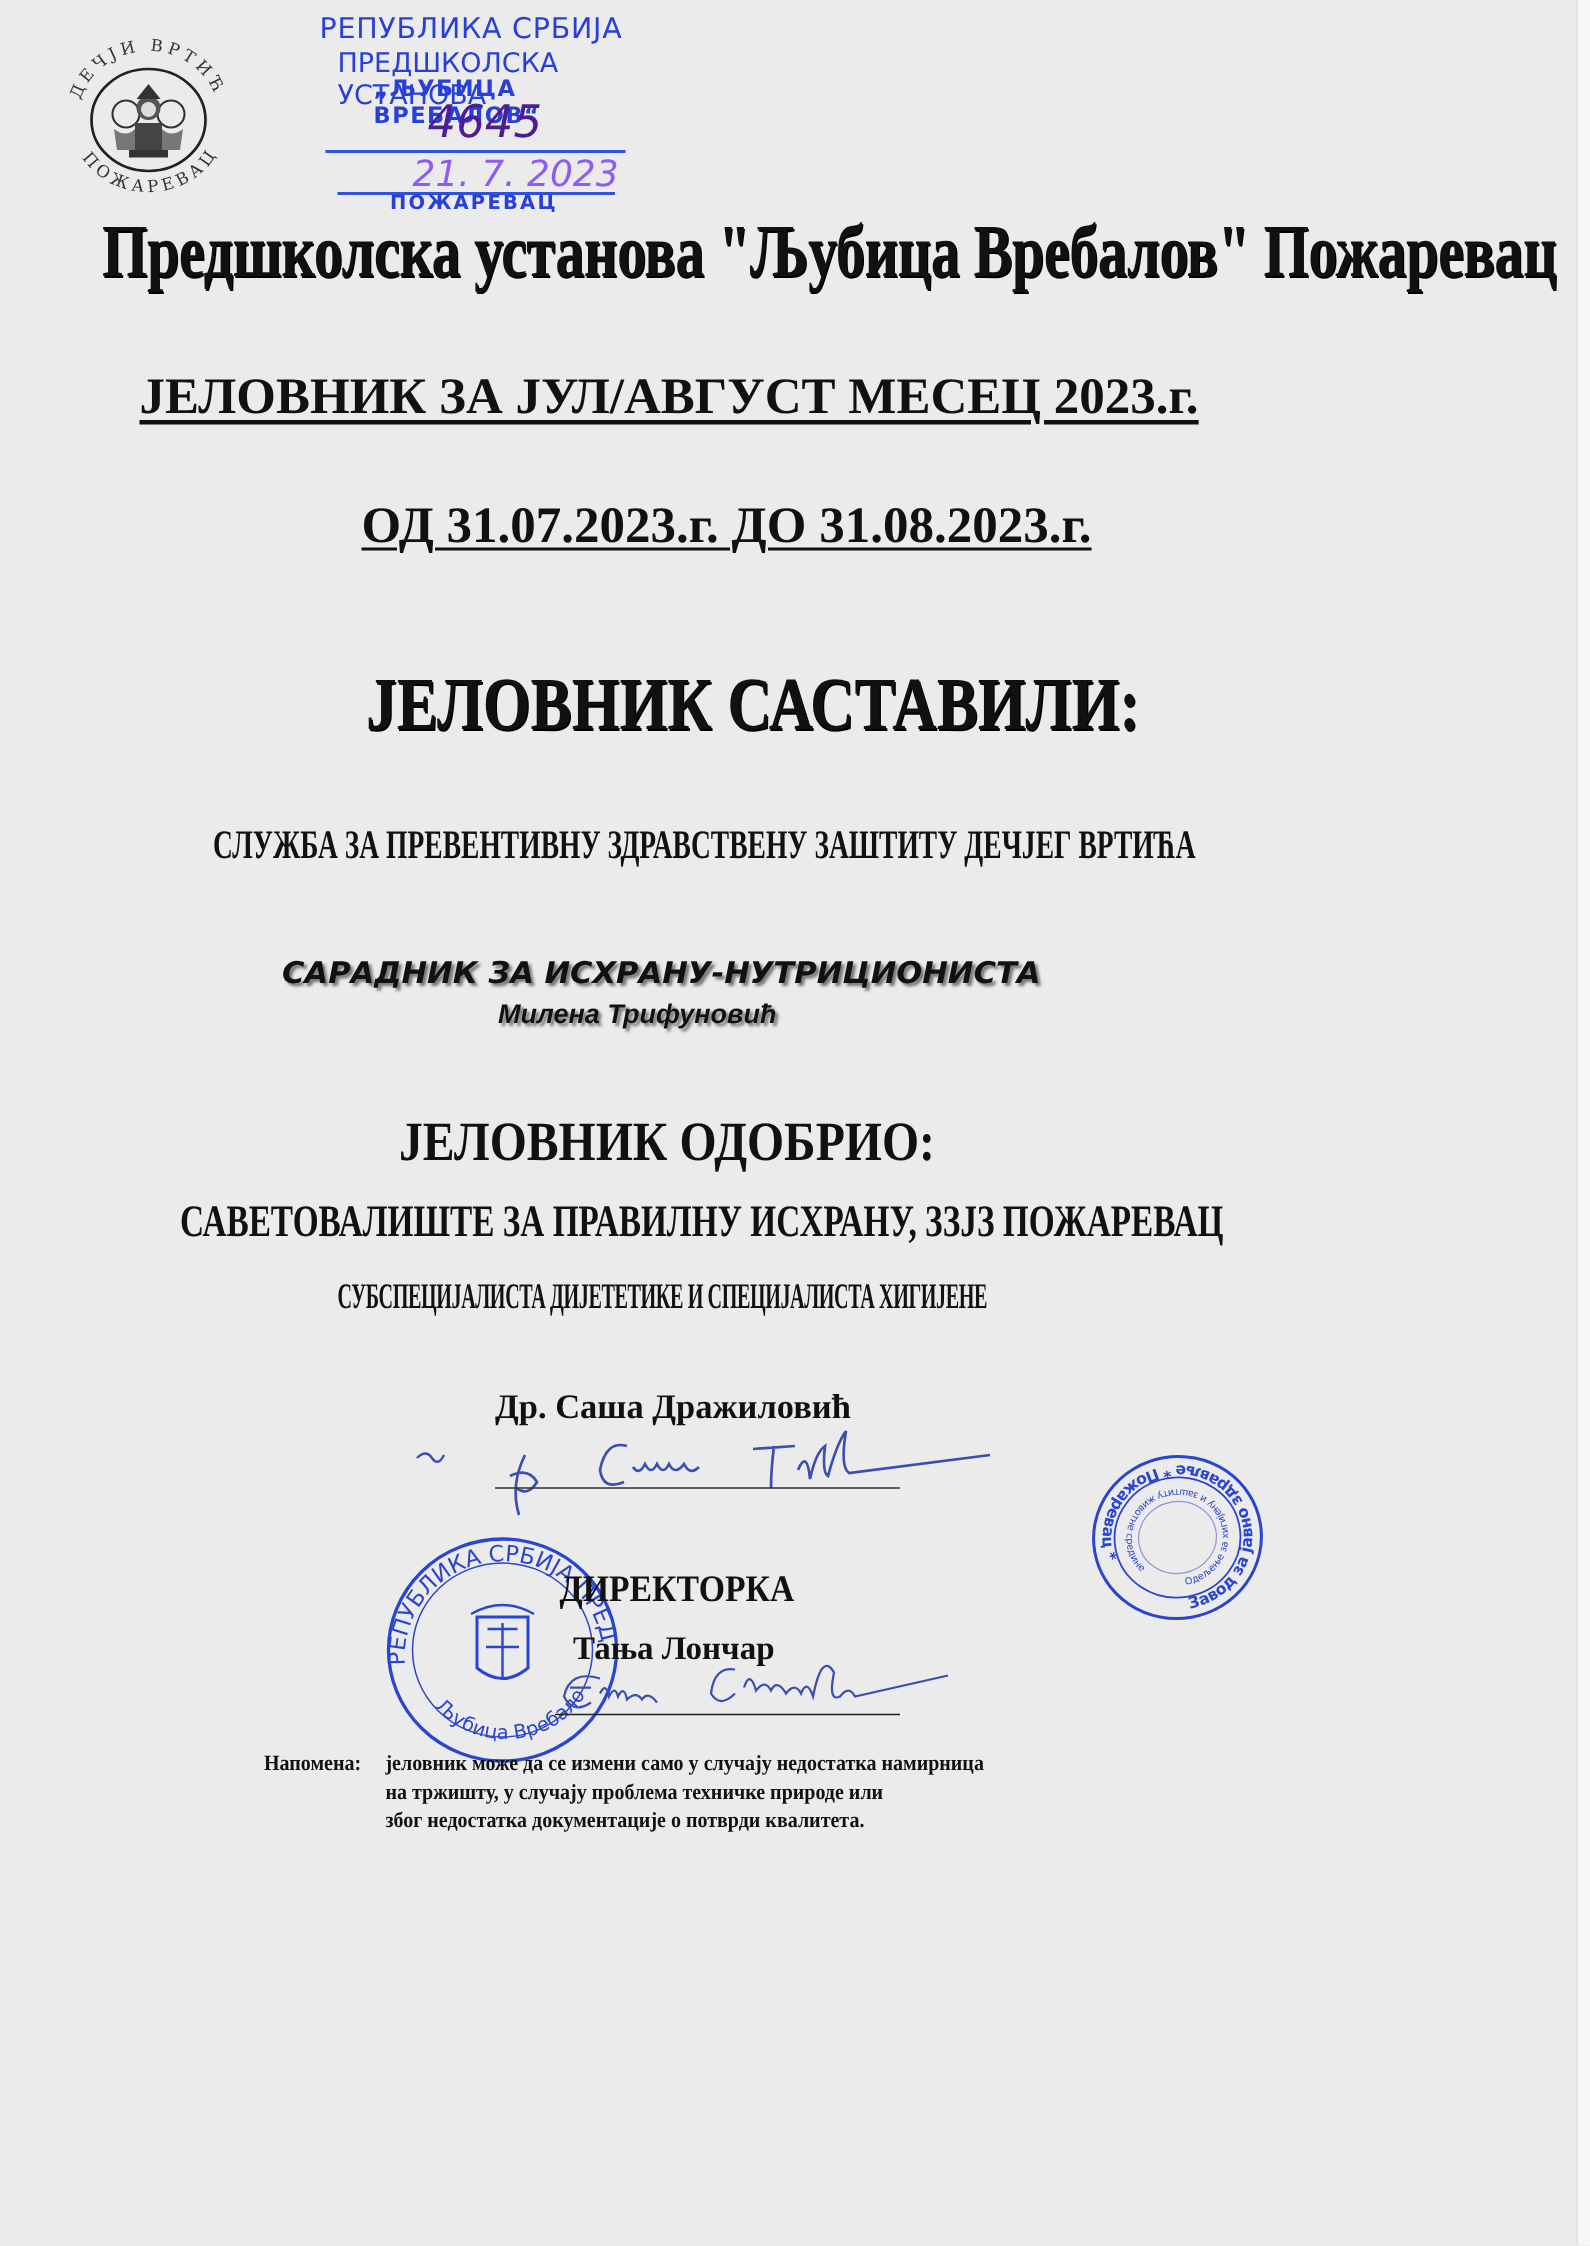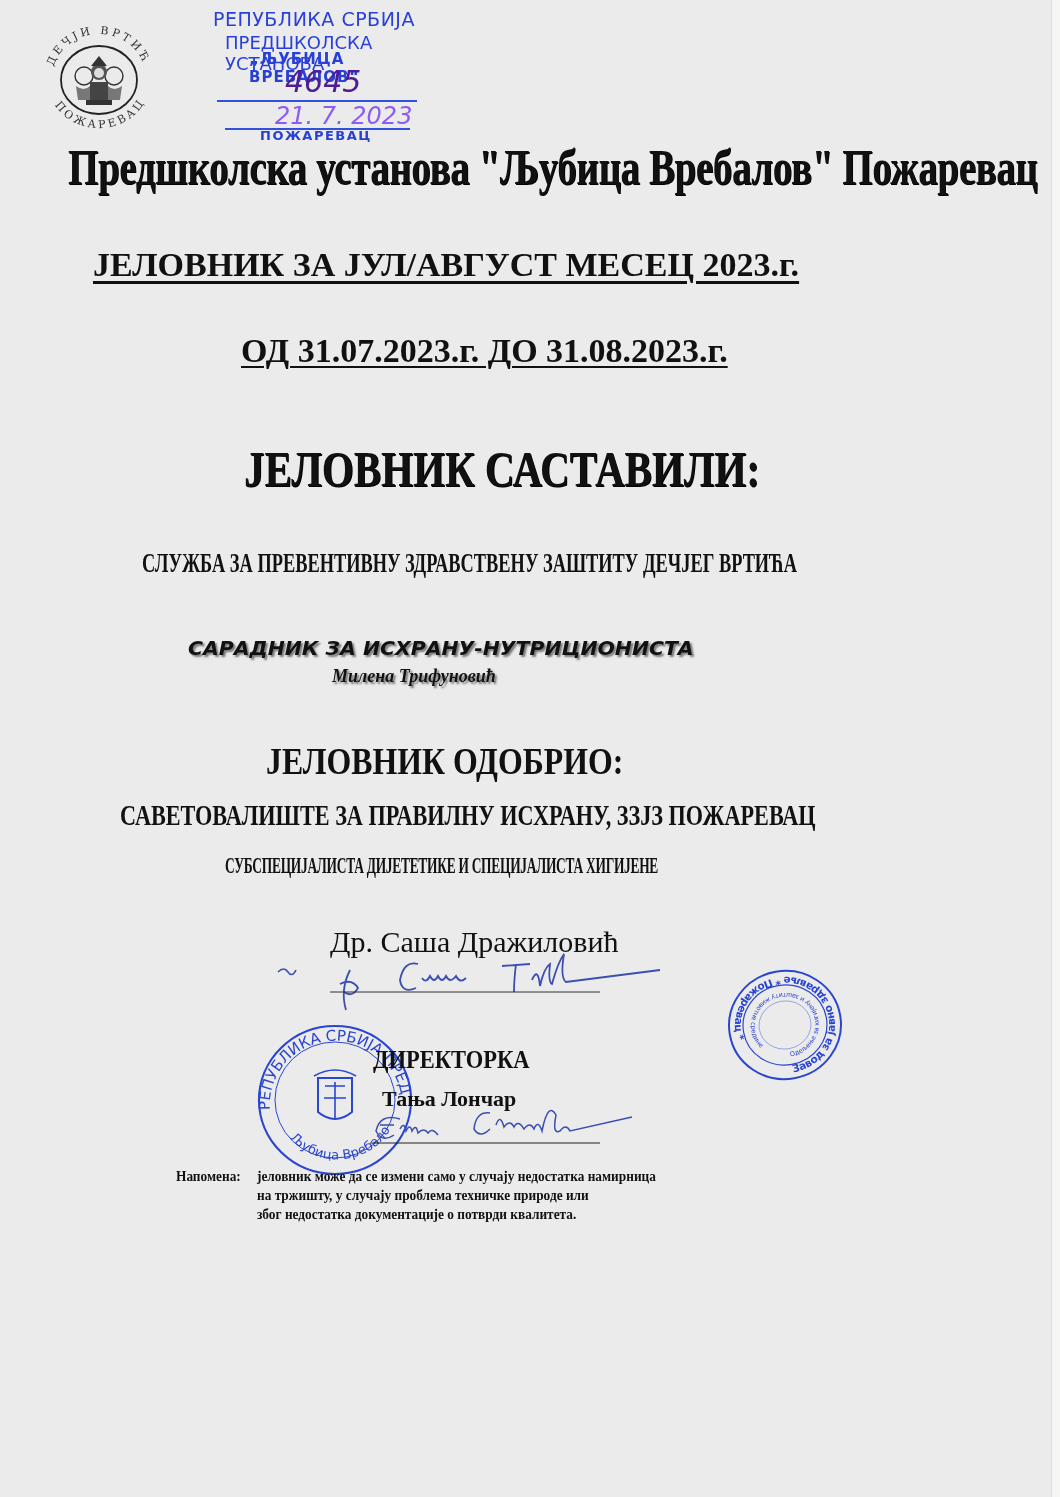--- a/index.html
+++ b/index.html
@@ -28,27 +28,27 @@
 
   .inst-title { top: 138px; left: 68px; font-size: 50px; font-weight: bold; transform: scaleX(0.78); transform-origin: left top; white-space: nowrap; letter-spacing: -0.5px; text-shadow: 1px 1px 0 #000; }
 
   .menu-title { top: 246px; left: 70px; font-size: 34px; font-weight: bold; text-decoration: underline; text-decoration-thickness: 3px; text-underline-offset: 5px; white-space: nowrap; margin-left: 23px; }
   .period { top: 332px; left: 241px; font-size: 34px; font-weight: bold; text-decoration: underline; text-decoration-thickness: 2px; text-underline-offset: 4px; white-space: nowrap; }
 
   .compiled-head { top: 440px; left: 244px; font-size: 50px; font-weight: bold; transform: scaleX(0.82); transform-origin: left top; white-space: nowrap; text-shadow: 1px 1px 0 #000; }
   .service { top: 548px; left: 142px; font-size: 27px; font-weight: bold; transform: scaleX(0.68); transform-origin: left top; white-space: nowrap; }
 
   .nutri-role { top: 636px; left: 188px; font-family: "DejaVu Sans", sans-serif; font-size: 20px; font-weight: bold; font-style: italic; white-space: nowrap; text-shadow: 2px 2px 2px #777; transform: scaleX(1.02); transform-origin: left top; }
-  .nutri-name { top: 666px; left: 332px; font-family: Liberation Serif, serif; font-size: 18px; font-weight: bold; font-style: italic; white-space: nowrap; text-shadow: 2px 2px 2px #777; }
+  .nutri-name { top: 666px; left: 332px; font-family: Liberation Sans, sans-serif; font-size: 18px; font-weight: bold; font-style: italic; white-space: nowrap; text-shadow: 2px 2px 2px #777; }
 
   .approved-head { top: 740px; left: 266px; font-size: 37px; font-weight: bold; white-space: nowrap; transform: scaleX(0.86); transform-origin: left top; }
   .counsel { top: 798px; left: 120px; font-size: 30px; font-weight: bold; white-space: nowrap; transform: scaleX(0.74); transform-origin: left top; }
   .subspec { top: 852px; left: 225px; font-size: 24px; font-weight: bold; white-space: nowrap; transform: scaleX(0.56); transform-origin: left top; letter-spacing: -0.5px; }
 
-  .doctor { top: 925px; left: 330px; font-size: 30px; font-weight: normal; white-space: nowrap; }
+  .doctor { top: 925px; left: 330px; font-size: 23px; font-weight: bold; white-space: nowrap; }
   .sig1 { left: 270px; top: 950px; width: 400px; height: 80px; }
 
   .city-stamp { left: 720px; top: 965px; width: 130px; height: 120px; }
   .school-stamp { left: 250px; top: 1020px; width: 170px; height: 160px; }
 
   .director-title { top: 1046px; left: 373px; font-size: 25px; font-weight: bold; white-space: nowrap; transform: scaleX(0.9); transform-origin: left top; }
   .director-name { top: 1086px; left: 382px; font-size: 22px; font-weight: bold; white-space: nowrap; }
   .sig2 { left: 370px; top: 1095px; width: 280px; height: 60px; }
 
   .note { top: 1167px; left: 176px; font-size: 14.5px; font-weight: bold; line-height: 19px; transform: scaleX(0.92); transform-origin: left top; white-space: nowrap; }

